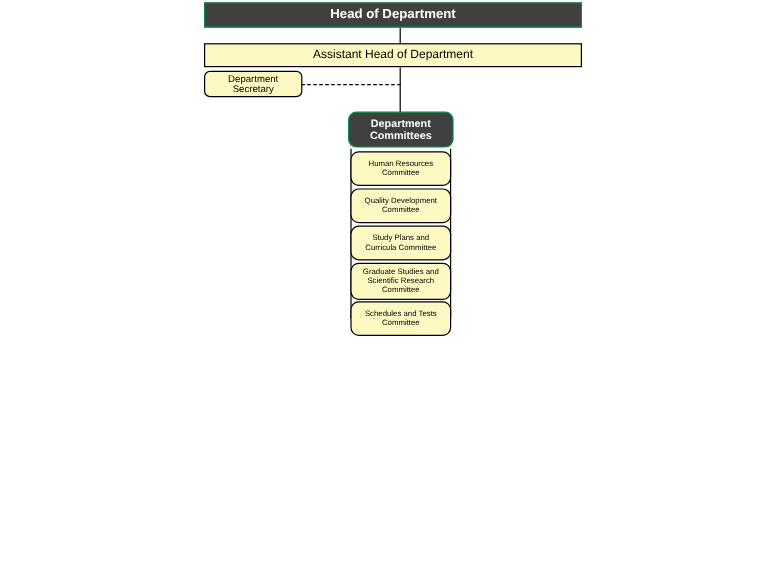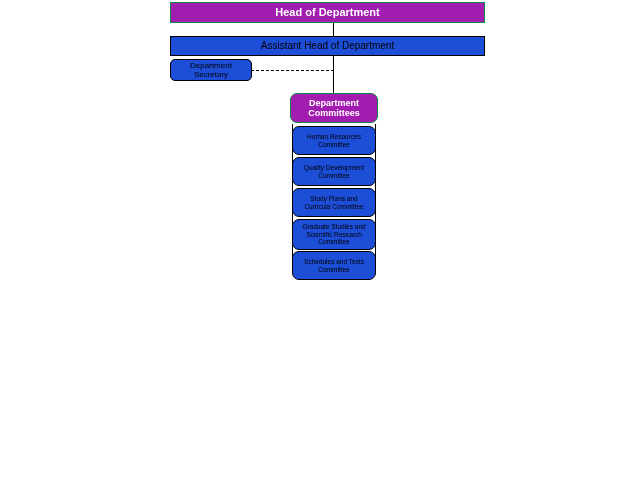--- a/index.html
+++ b/index.html
@@ -19,26 +19,26 @@
     height: 480px;
   }
   .node {
     position: absolute;
     box-sizing: border-box;
     display: flex;
     align-items: center;
     justify-content: center;
     text-align: center;
     border: 1px solid #000000;
-    background: #1d4ed8;
+    background: #fef9c3;
     color: #000000;
     line-height: 1.15;
   }
   .node.green {
-    background: #a21caf;
+    background: #404040;
     border: 1px solid #0b8a45;
     color: #ffffff;
     font-weight: bold;
   }
   .node.rounded {
     border-radius: 7px;
   }
   .node.rounded-sm {
     border-radius: 5px;
   }

